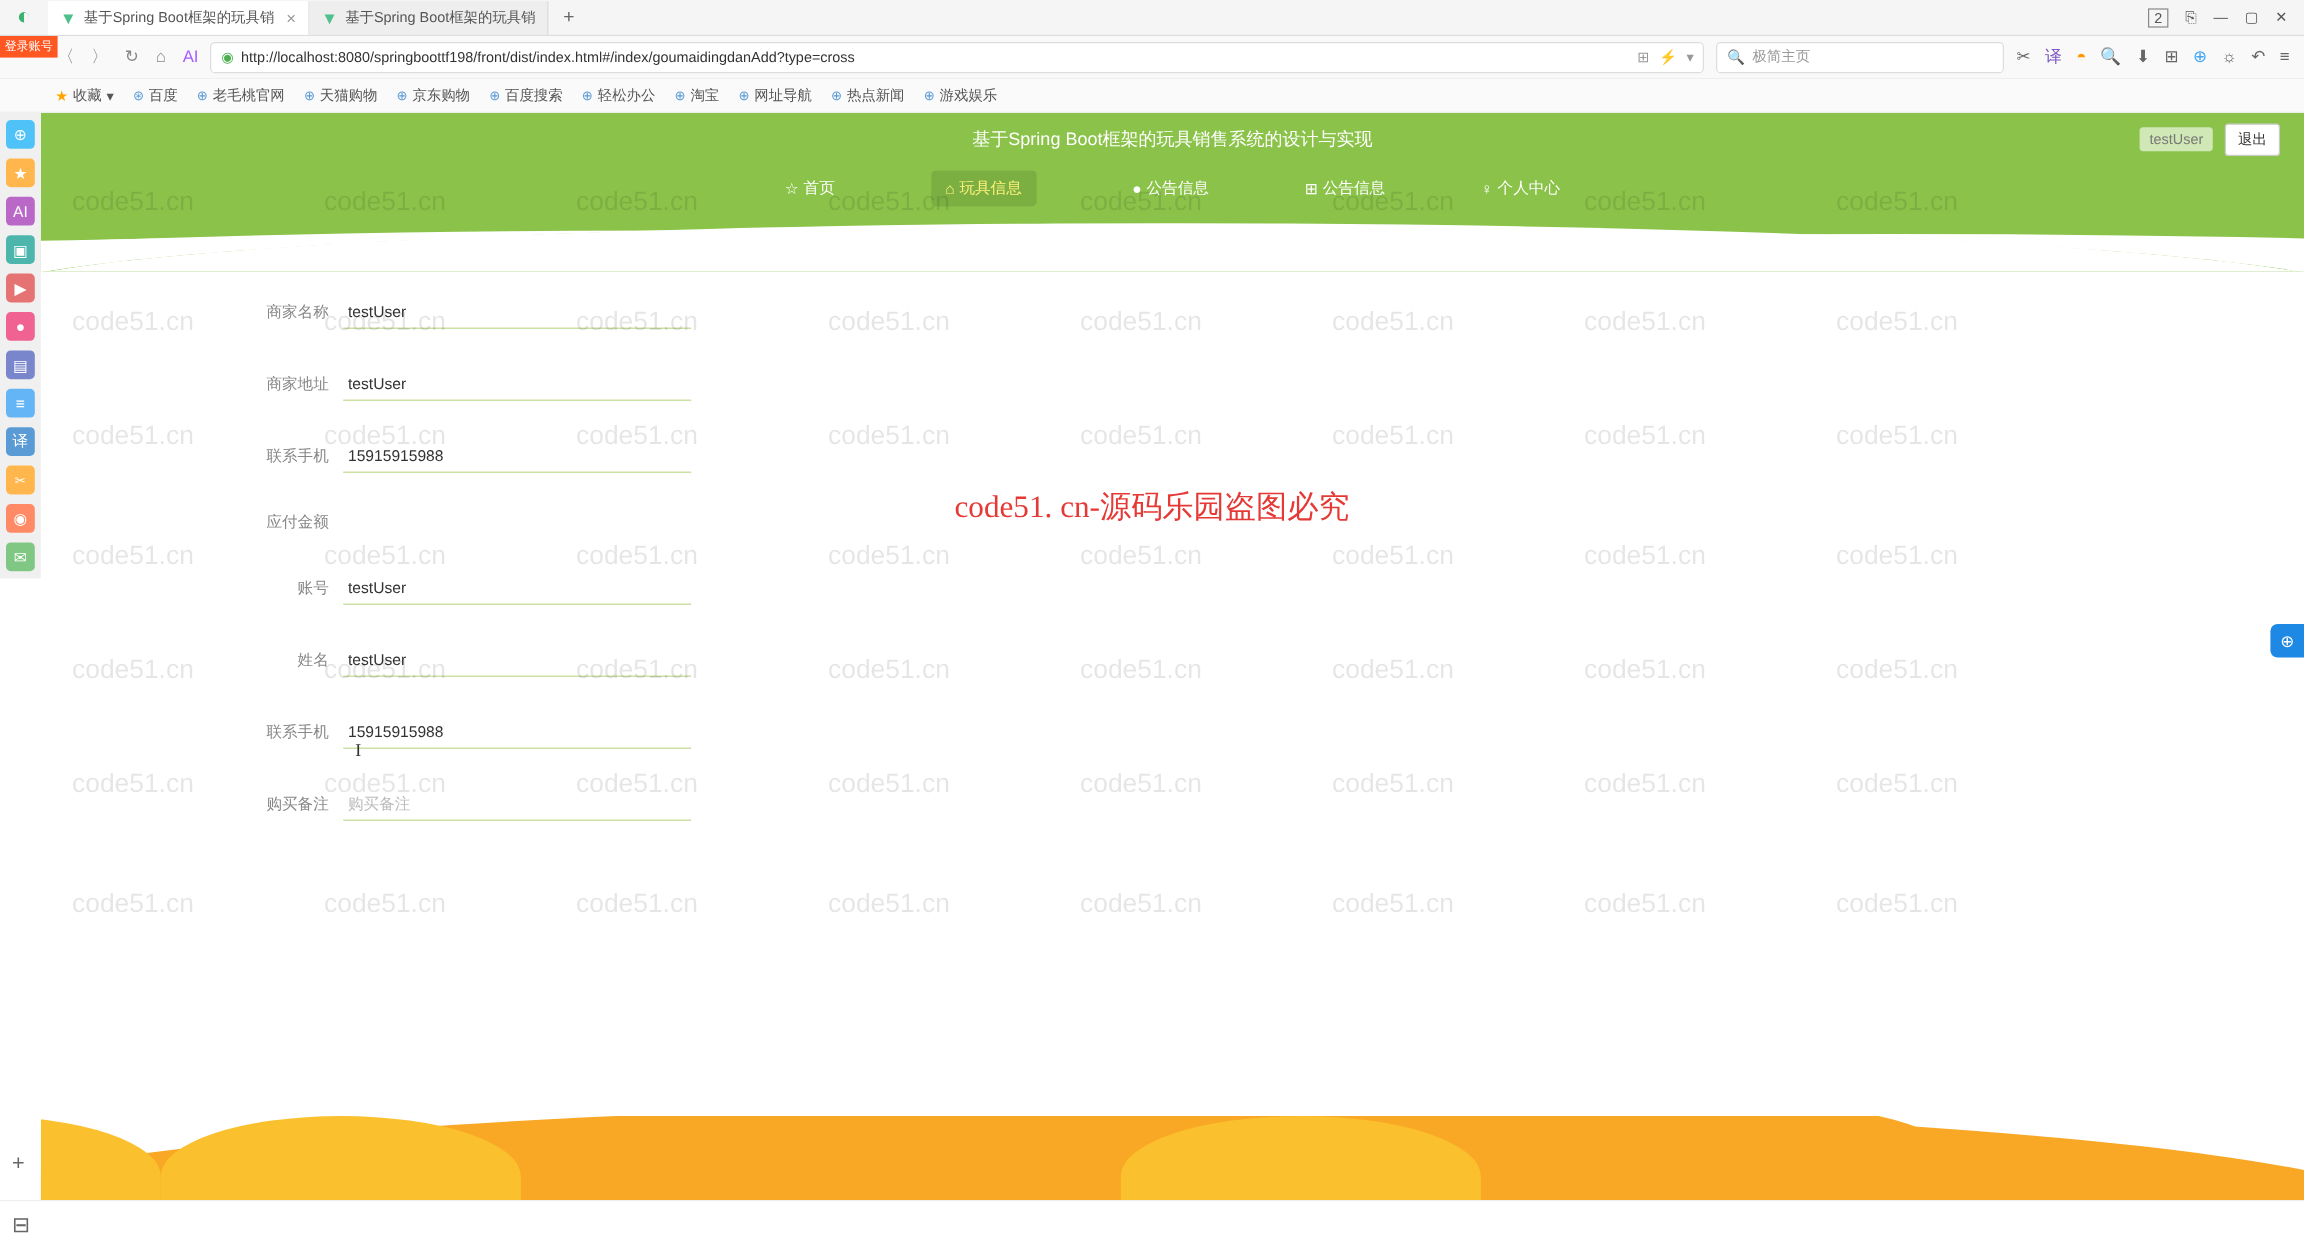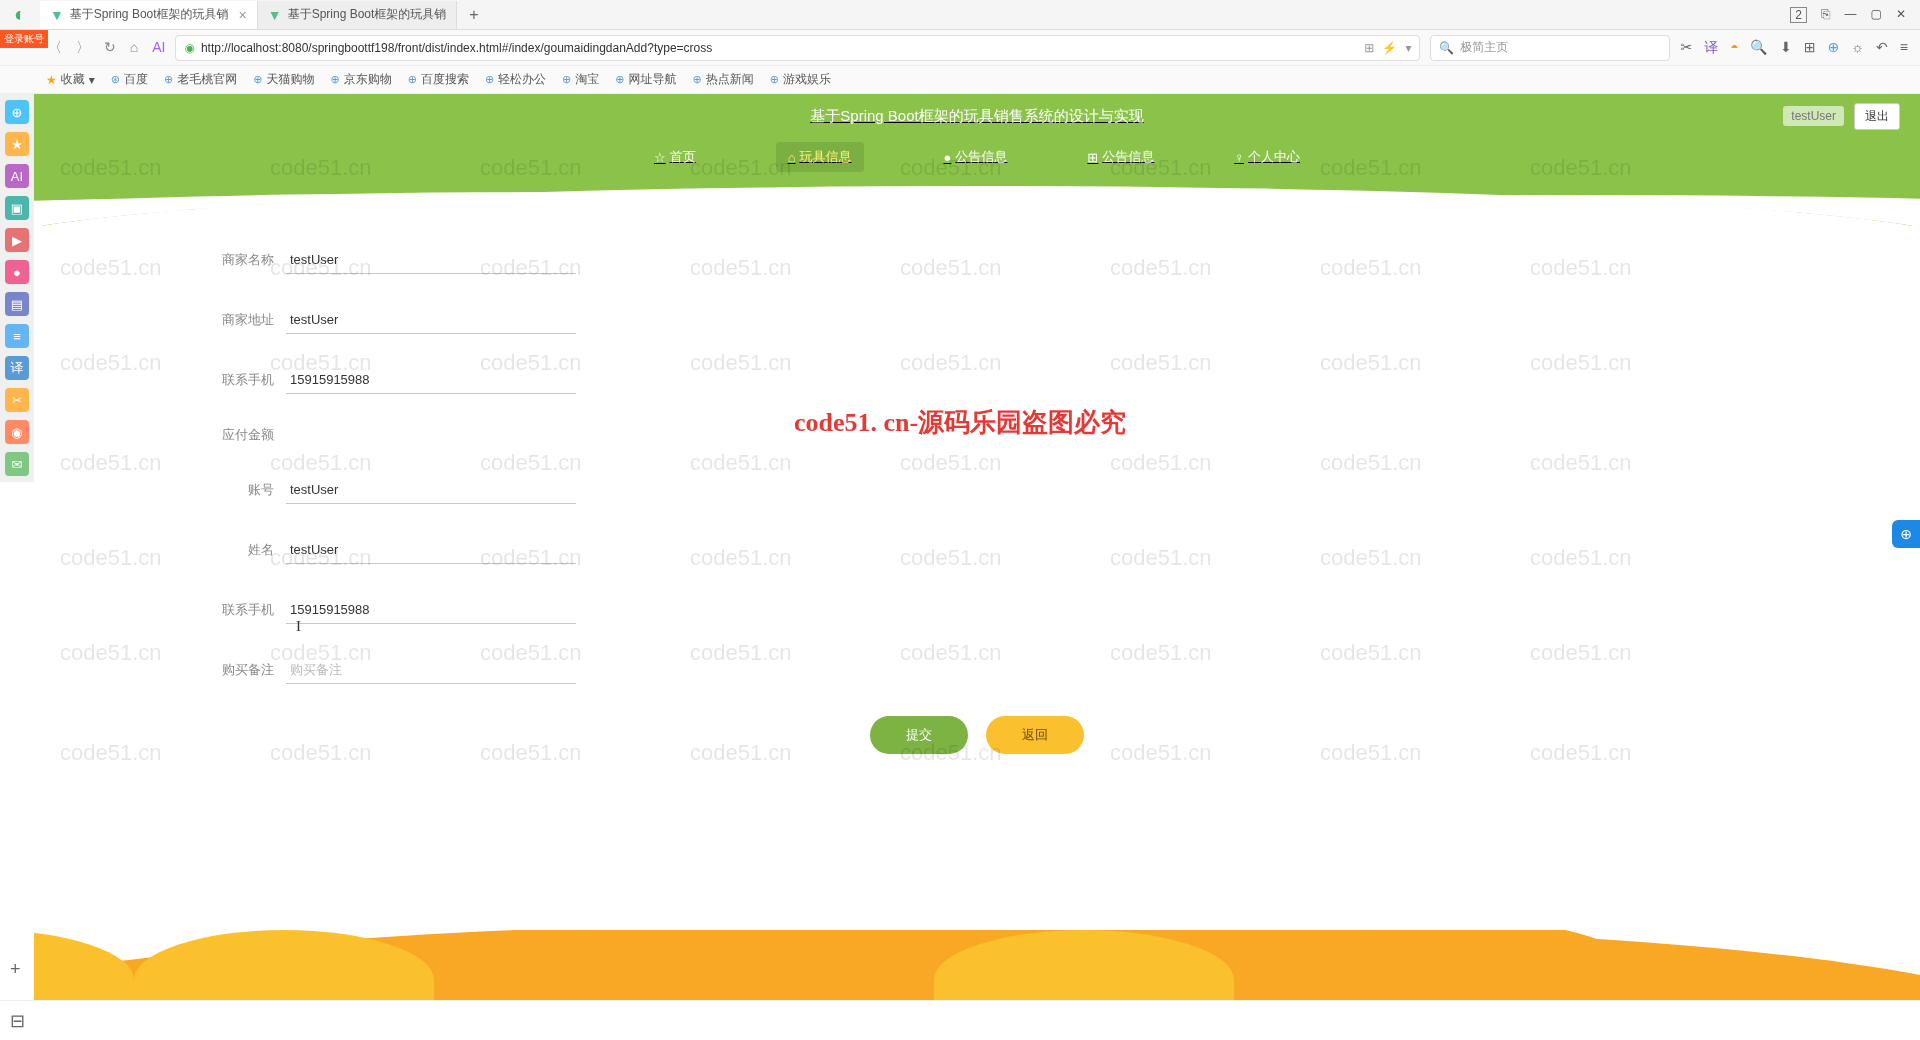--- a/index.html
+++ b/index.html
@@ -45,21 +45,21 @@
 .si8 { background: #64b5f6; }
 .si9 { background: #5b9bd5; }
 .si10 { background: #ffb74d; font-size: 11px; }
 .si11 { background: #ff8a65; }
 .si12 { background: #81c784; }
 .login-badge { position: absolute; left: 0; top: 30px; background: #ff5722; color: #fff; font-size: 10px; padding: 2px 4px; z-index: 100; }
 .right-float { position: absolute; right: 0; top: 520px; width: 28px; height: 28px; background: #1e88e5; border-radius: 6px 0 0 6px; display: flex; align-items: center; justify-content: center; color: #fff; font-size: 14px; }
 
 
 .page-content { position: absolute; left: 34px; top: 94px; right: 0; bottom: 40px; overflow: hidden; }
-.header-green { background: #8bc34a; position: relative; text-decoration: underline; }
+.header-green { background: #8bc34a; position: relative; }
 .title-row { height: 44px; display: flex; align-items: center; justify-content: center; color: #fff; font-size: 15px; position: relative; }
 .user-area { position: absolute; right: 20px; display: flex; align-items: center; gap: 10px; }
 .user-area .username { color: #777; font-size: 12px; background: rgba(255,255,255,0.6); padding: 3px 8px; border-radius: 3px; }
 .logout-btn { background: #fff; border: 1px solid #ccc; padding: 4px 10px; font-size: 12px; color: #333; border-radius: 3px; cursor: pointer; }
 .nav-row { height: 38px; display: flex; align-items: center; justify-content: center; gap: 80px; }
 .nav-item { color: #fff; font-size: 13px; display: flex; align-items: center; gap: 4px; cursor: pointer; }
 .nav-item.active { background: rgba(0,0,0,0.1); padding: 6px 12px; border-radius: 4px; color: #fff27a; }
 .wave-top { height: 50px; background: #8bc34a; position: relative; overflow: hidden; }
 .wave-top::after { content: ""; position: absolute; bottom: -20px; left: -50px; right: -50px; height: 60px; background: #fff; border-radius: 50% 50% 0 0 / 100% 100% 0 0; box-shadow: -200px 10px 0 #fff, 200px 8px 0 #fff, 400px 12px 0 #fff, -400px 6px 0 #fff, 600px 9px 0 #fff, -600px 11px 0 #fff; }
 
@@ -73,21 +73,21 @@
 .button-row { display: flex; justify-content: center; gap: 18px; margin-top: 20px; }
 .btn-submit { background: #7cb342; color: #fff; border: none; padding: 10px 36px; border-radius: 20px; font-size: 13px; cursor: pointer; }
 .btn-return { background: #fbc02d; color: #6d4c00; border: none; padding: 10px 36px; border-radius: 20px; font-size: 13px; cursor: pointer; }
 
 .wave-bottom { position: absolute; bottom: 0; left: 0; right: 0; height: 70px; overflow: hidden; }
 .wave-bottom::before { content: ""; position: absolute; bottom: -40px; left: -100px; right: -100px; height: 120px; background: #f9a825; border-radius: 50% 50% 0 0 / 80% 80% 0 0; }
 .wave-bottom::after { content: ""; position: absolute; bottom: -30px; left: 100px; width: 300px; height: 100px; background: #fbc02d; border-radius: 50% 50% 0 0; box-shadow: 400px -5px 0 #f9a825, 800px 0px 0 #fbc02d, 1200px -8px 0 #f9a825, -300px 0 0 #fbc02d; }
 
 
 .watermark { position: absolute; color: rgba(0,0,0,0.1); font-size: 22px; pointer-events: none; font-family: Arial; }
-.center-text { position: absolute; top: 405px; left: 50%; transform: translateX(-50%); color: #e53935; font-size: 26px; font-family: "SimSun", serif; pointer-events: none; z-index: 50; font-weight: bold; }
+.center-text { position: absolute; top: 405px; left: 50%; transform: translateX(-50%); color: #e53935; font-size: 26px; font-family: "SimSun", serif; pointer-events: none; z-index: 50; }
 
 .bottom-bar { position: absolute; bottom: 0; left: 0; right: 0; height: 40px; background: #fff; border-top: 1px solid #eee; display: flex; align-items: center; padding-left: 10px; }
 .bottom-icon { color: #666; font-size: 18px; cursor: pointer; }
 .plus-icon { position: absolute; left: 10px; bottom: 60px; color: #666; font-size: 18px; }
 
 .cursor-i { position: absolute; left: 296px; top: 618px; font-family: serif; color: #333; font-size: 15px; pointer-events: none; }
 </style>
 </head>
 <body>
 
@@ -273,24 +273,20 @@
         <input class="form-input" value="testUser" style="">
       </div>
     <div class="form-row">
         <span class="form-label">联系手机</span>
         <input class="form-input" value="15915915988" style="">
       </div>
     <div class="form-row">
         <span class="form-label">购买备注</span>
         <input class="form-input" placeholder="购买备注" style="">
       </div>
-    <div class="button-row">
-      <button class="btn-submit">提交</button>
-      <button class="btn-return">返回</button>
-    </div>
   </div>
 
   <div class="wave-bottom"></div>
 </div>
 
 <div id="watermarks">
     <div class="watermark" style="left: 60px; top: 155px;">code51.cn</div>
     <div class="watermark" style="left: 270px; top: 155px;">code51.cn</div>
     <div class="watermark" style="left: 480px; top: 155px;">code51.cn</div>
     <div class="watermark" style="left: 690px; top: 155px;">code51.cn</div>

